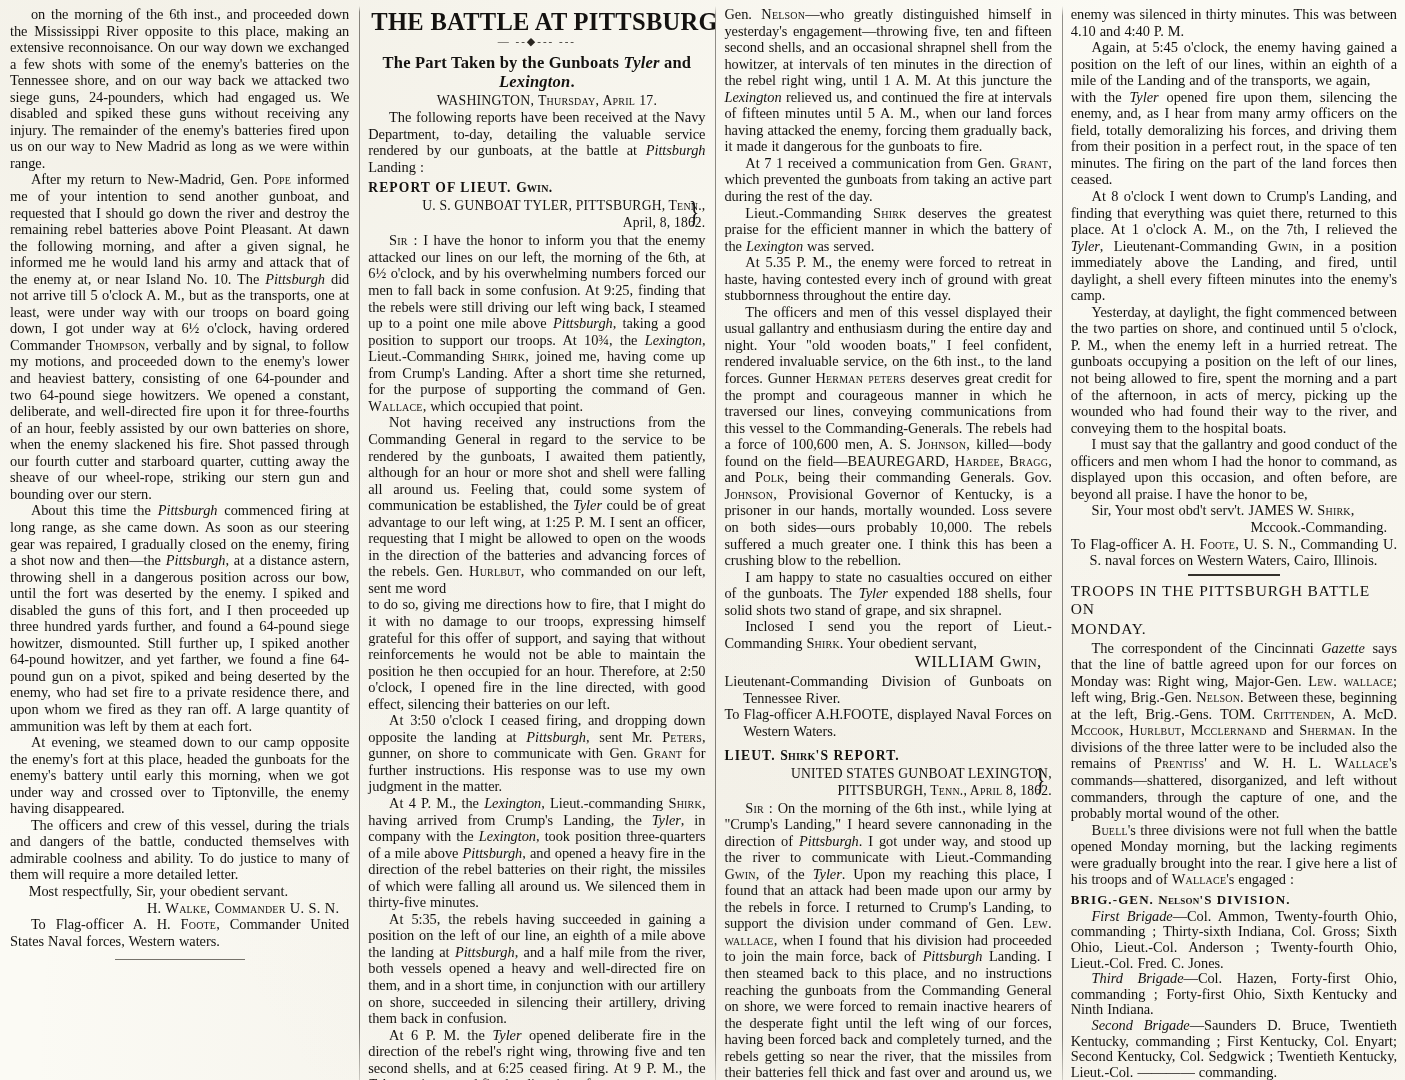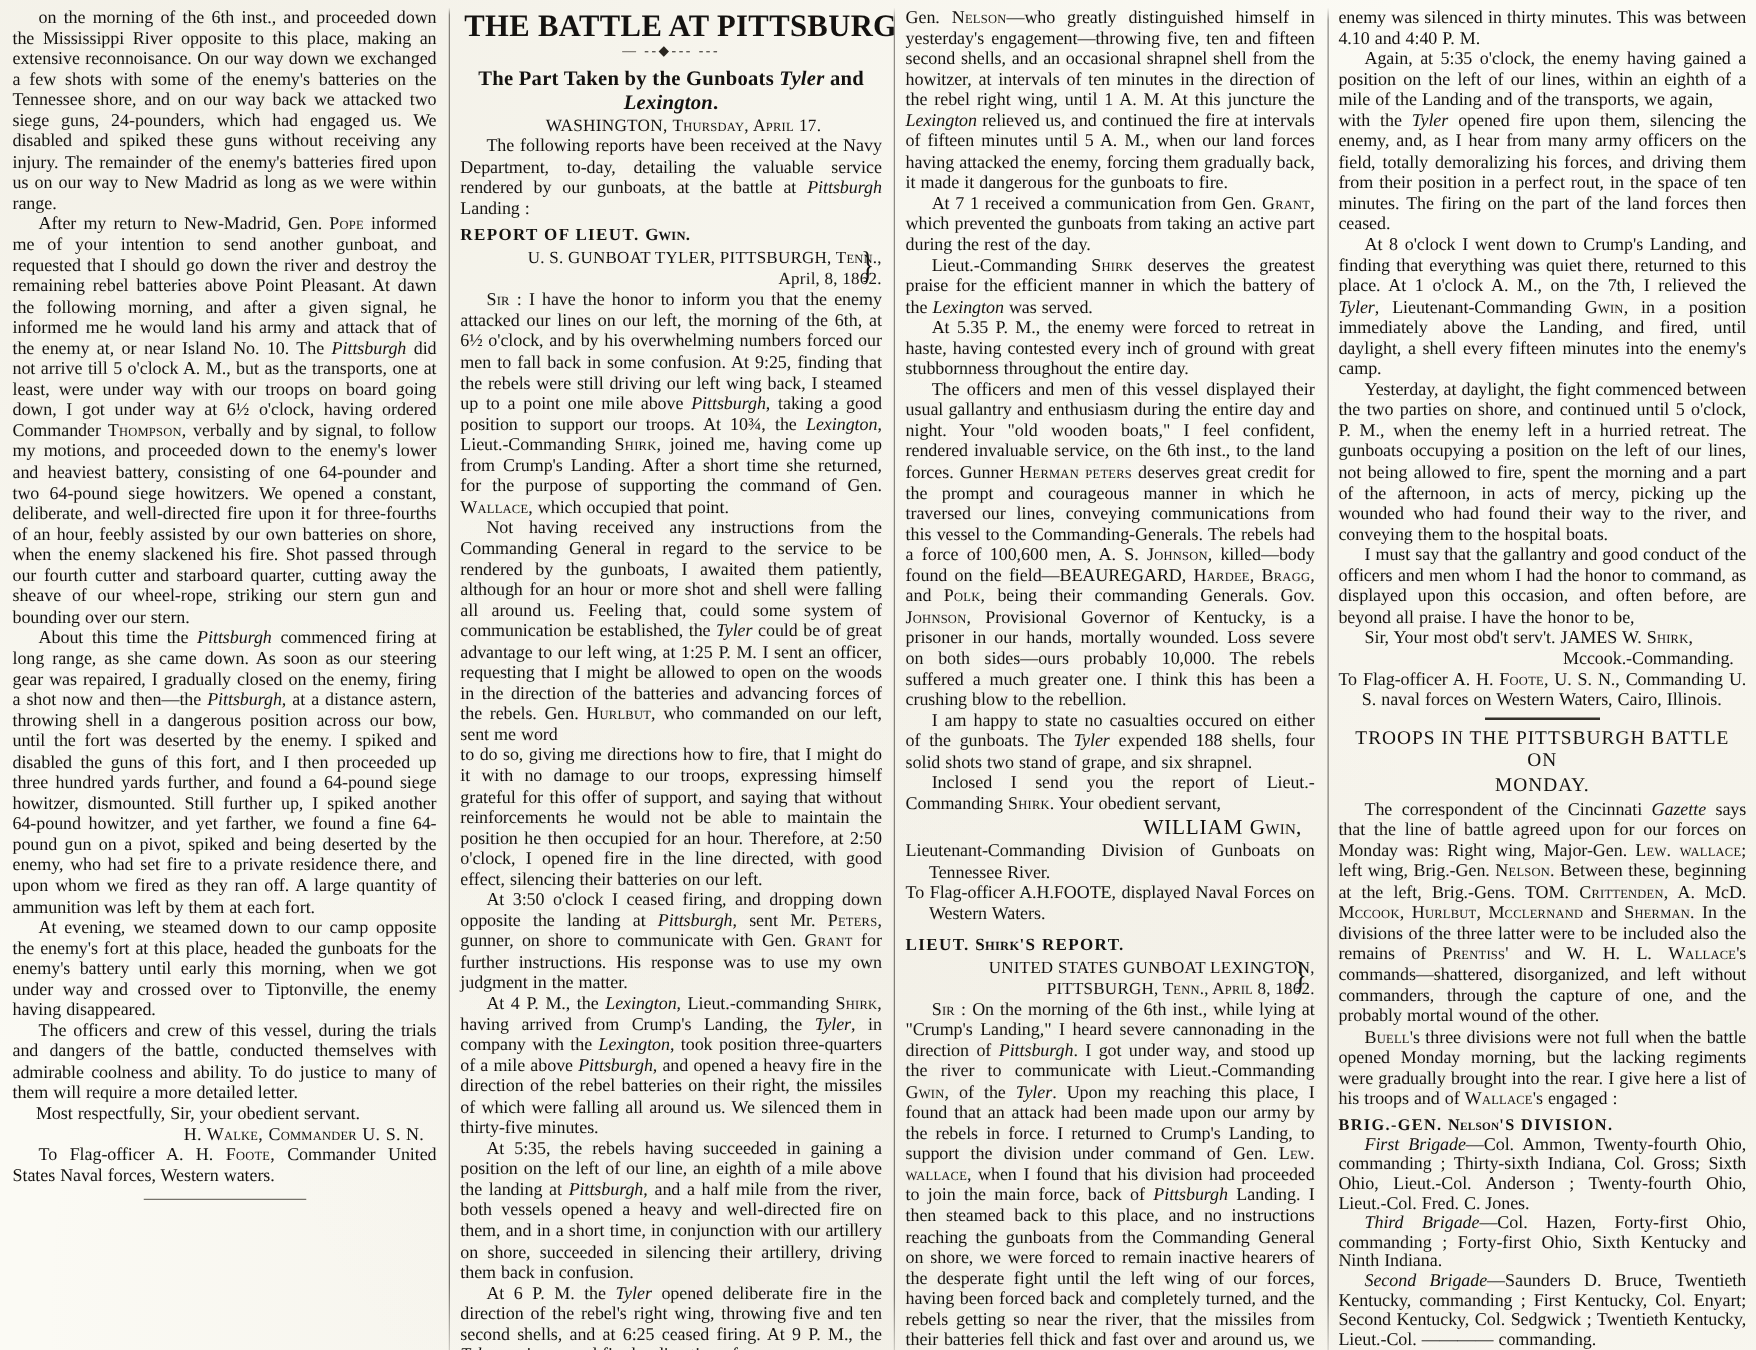--- a/index.html
+++ b/index.html
@@ -101,21 +101,20 @@
     line-height:16px;
     font-weight:bold;
     text-align:left;
     letter-spacing:1.1px;
   }
   h4.section{
     margin:6px 0 2px 0;
     font-size:15.5px;
     line-height:18px;
     font-weight:normal;
-    text-align:center;
     letter-spacing:.8px;
   }
 
   .sc{font-variant:small-caps;letter-spacing:.2px;}
   .it{font-style:italic;}
   .dateline{
     font-size:13.8px;line-height:16.2px;text-align:center;margin:0;
     letter-spacing:.2px;
   }
   .datehead{
@@ -204,21 +203,21 @@
       <div class="datehead">
         <span class="sc">PITTSBURGH, Tenn., April 8, 1862.</span>
       </div>
       <p><span class="sc">Sir</span> : On the morning of the 6th inst., while lying at "Crump's Landing," I heard severe cannonading in the direction of <span class="it">Pittsburgh</span>. I got under way, and stood up the river to communicate with Lieut.-Commanding <span class="sc">Gwin</span>, of the <span class="it">Tyler</span>. Upon my reaching this place, I found that an attack had been made upon our army by the rebels in force. I returned to Crump's Landing, to support the division under command of Gen. <span class="sc">Lew. wallace</span>, when I found that his division had proceeded to join the main force, back of <span class="it">Pittsburgh</span> Landing. I then steamed back to this place, and no instructions reaching the gunboats from the Commanding General on shore, we were forced to remain inactive hearers of the desperate fight until the left wing of our forces, having been forced back and completely turned, and the rebels getting so near the river, that the missiles from their batteries fell thick and fast over and around us, we were enabled to use our great guns with such effect that the fire of the</p>
     </div>
 
     <div class="rule r2"></div>
 
     <div class="col col4">
       <p class="cont">enemy was silenced in thirty minutes. This was between 4.10 and 4:40 P. M.</p>
-      <p>Again, at 5:35 o'clock, the enemy having gained a position on the left of our lines, within an eighth of a mile of the Landing and of the transports, we again,</p>
+      <p>Again, at 5:45 o'clock, the enemy having gained a position on the left of our lines, within an eighth of a mile of the Landing and of the transports, we again,</p>
       <p class="cont">with the <span class="it">Tyler</span> opened fire upon them, silencing the enemy, and, as I hear from many army officers on the field, totally demoralizing his forces, and driving them from their position in a perfect rout, in the space of ten minutes. The firing on the part of the land forces then ceased.</p>
       <p>At 8 o'clock I went down to Crump's Landing, and finding that everything was quiet there, returned to this place. At 1 o'clock A. M., on the 7th, I relieved the <span class="it">Tyler</span>, Lieutenant-Commanding <span class="sc">Gwin</span>, in a position immediately above the Landing, and fired, until daylight, a shell every fifteen minutes into the enemy's camp.</p>
       <p>Yesterday, at daylight, the fight commenced between the two parties on shore, and continued until 5 o'clock, P. M., when the enemy left in a hurried retreat. The gunboats occupying a position on the left of our lines, not being allowed to fire, spent the morning and a part of the afternoon, in acts of mercy, picking up the wounded who had found their way to the river, and conveying them to the hospital boats.</p>
       <p>I must say that the gallantry and good conduct of the officers and men whom I had the honor to command, as displayed upon this occasion, and often before, are beyond all praise. I have the honor to be,</p>
       <p>Sir, Your most obd't serv't.
         JAMES W. <span class="sc">Shirk</span>,</p>
       <p class="right">Mccook.-Commanding.</p>
       <p class="hang-neg">To Flag-officer A. H. <span class="sc">Foote</span>, U. S. N., Commanding U. S. naval forces on Western Waters, Cairo, Illinois.</p>
       <div class="smallrule"></div>
       <h4 class="section">TROOPS IN THE PITTSBURGH BATTLE ON</h4>

